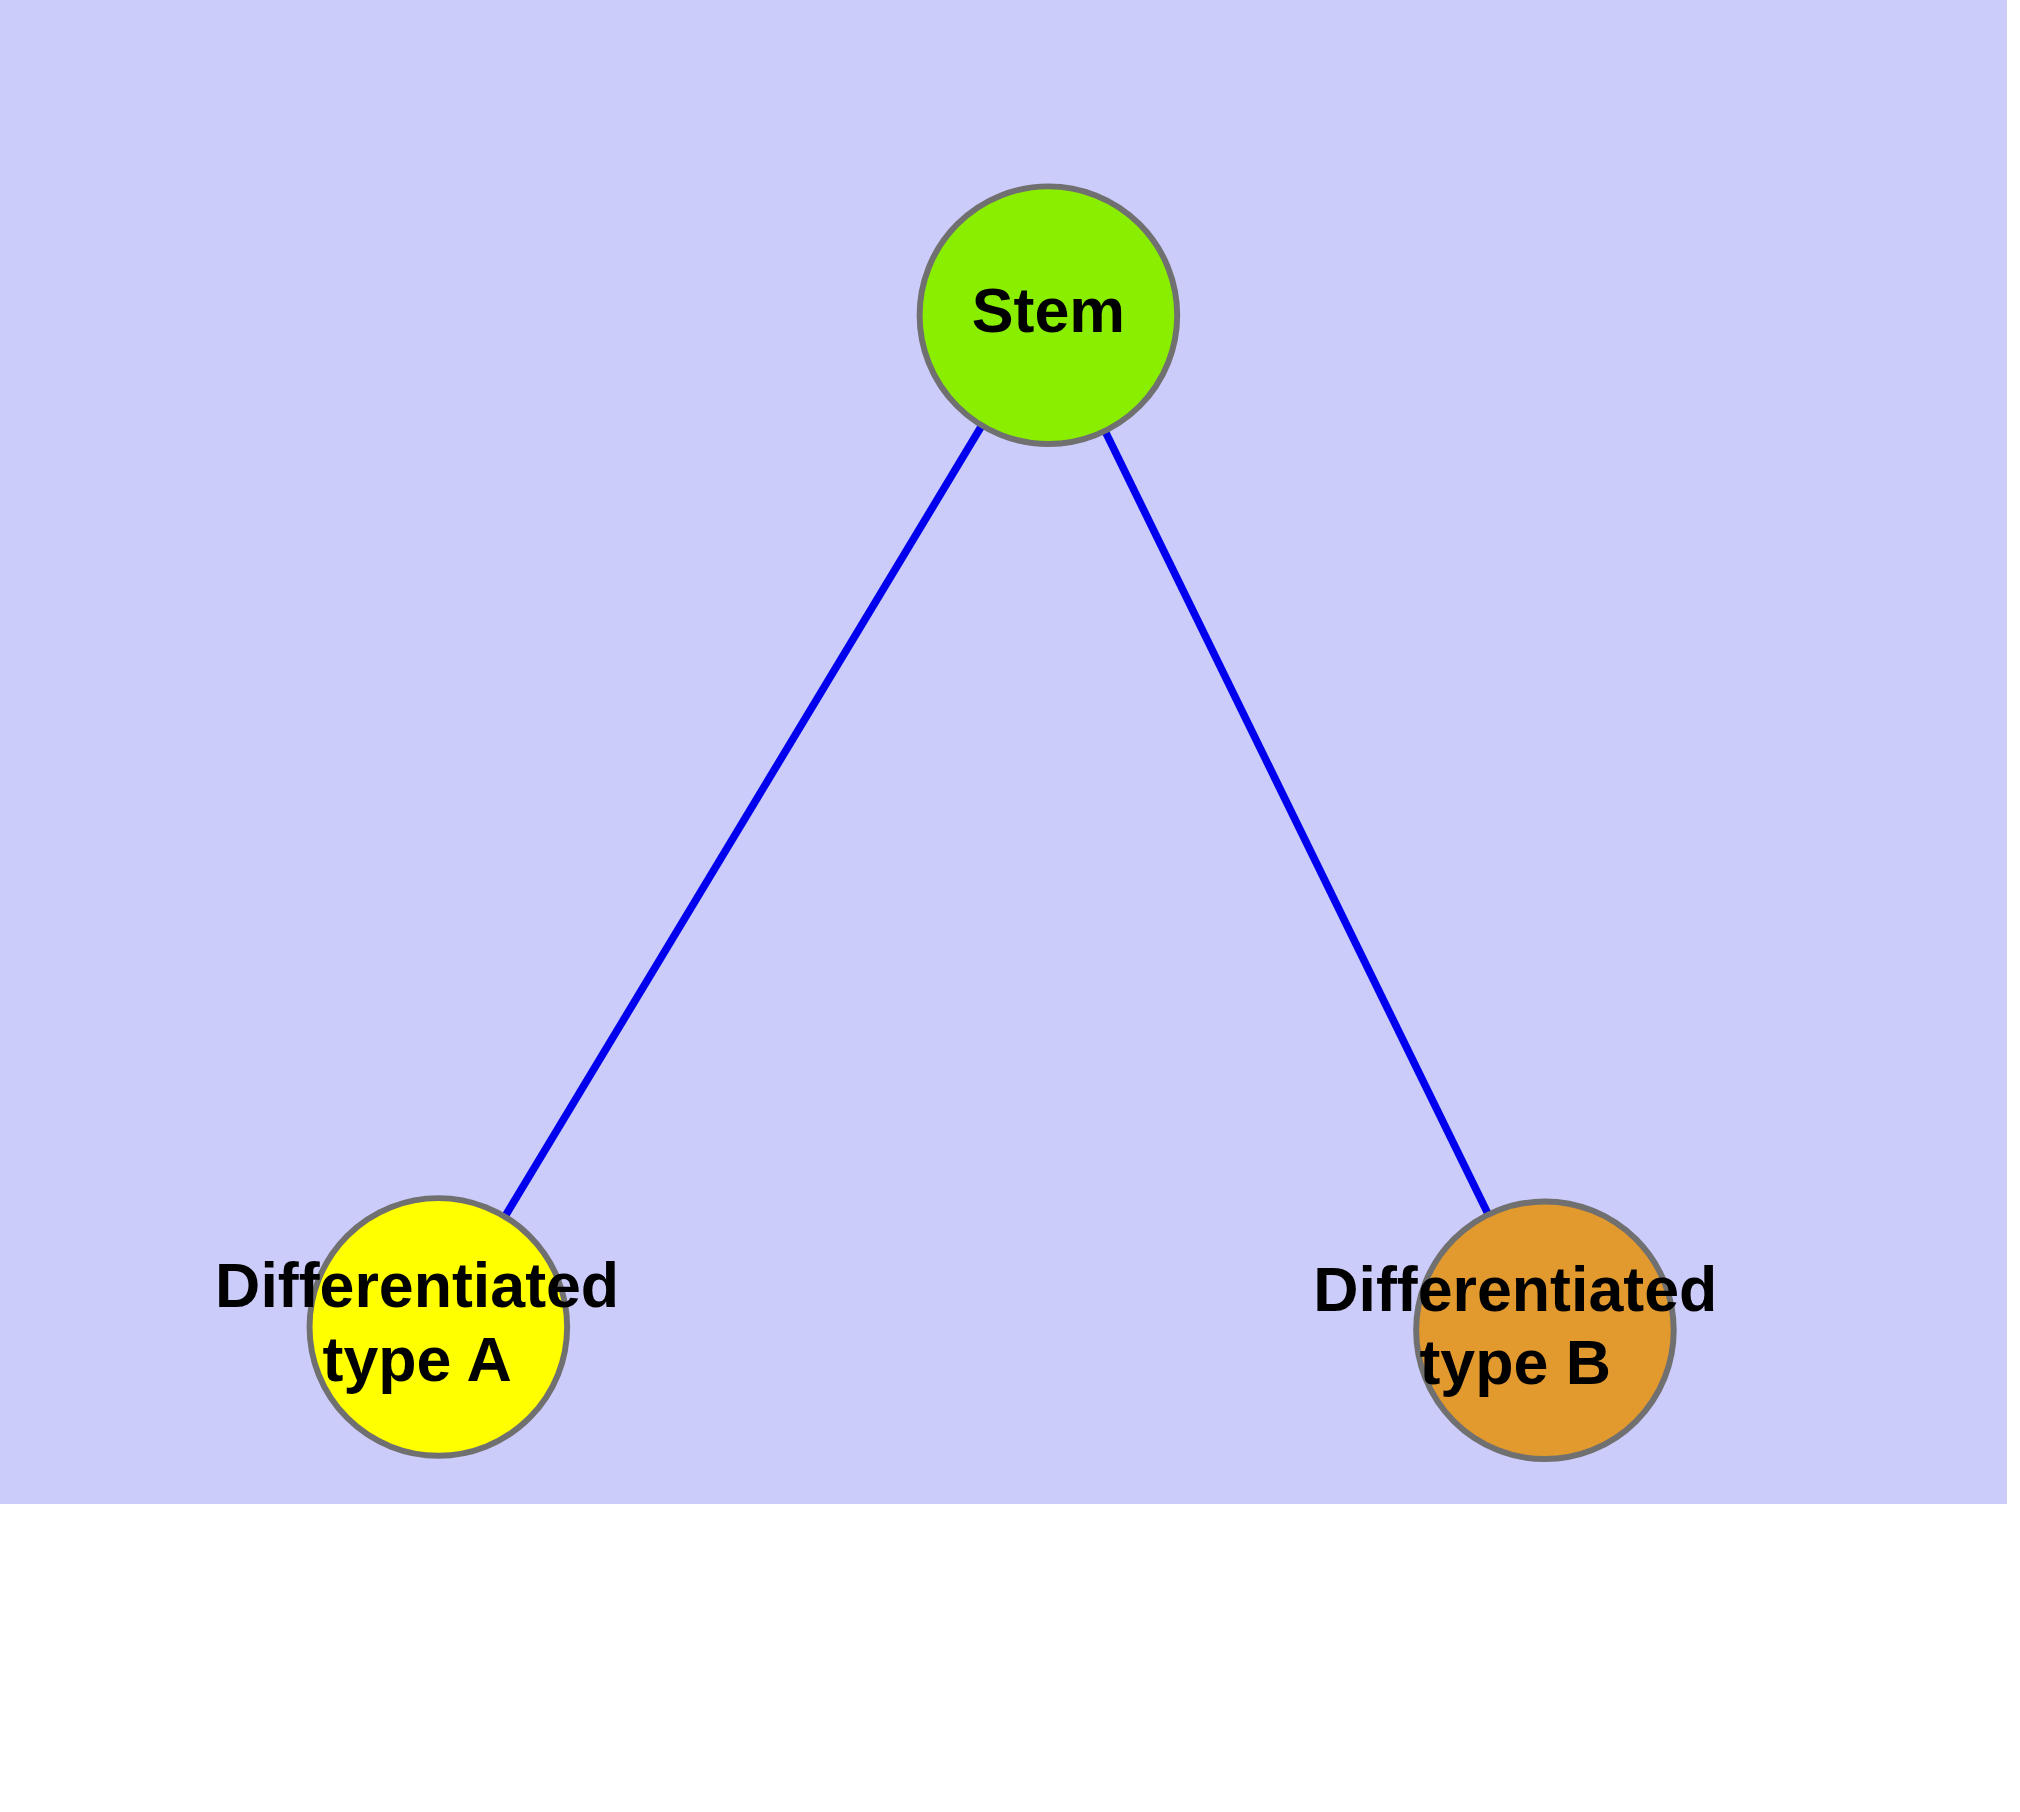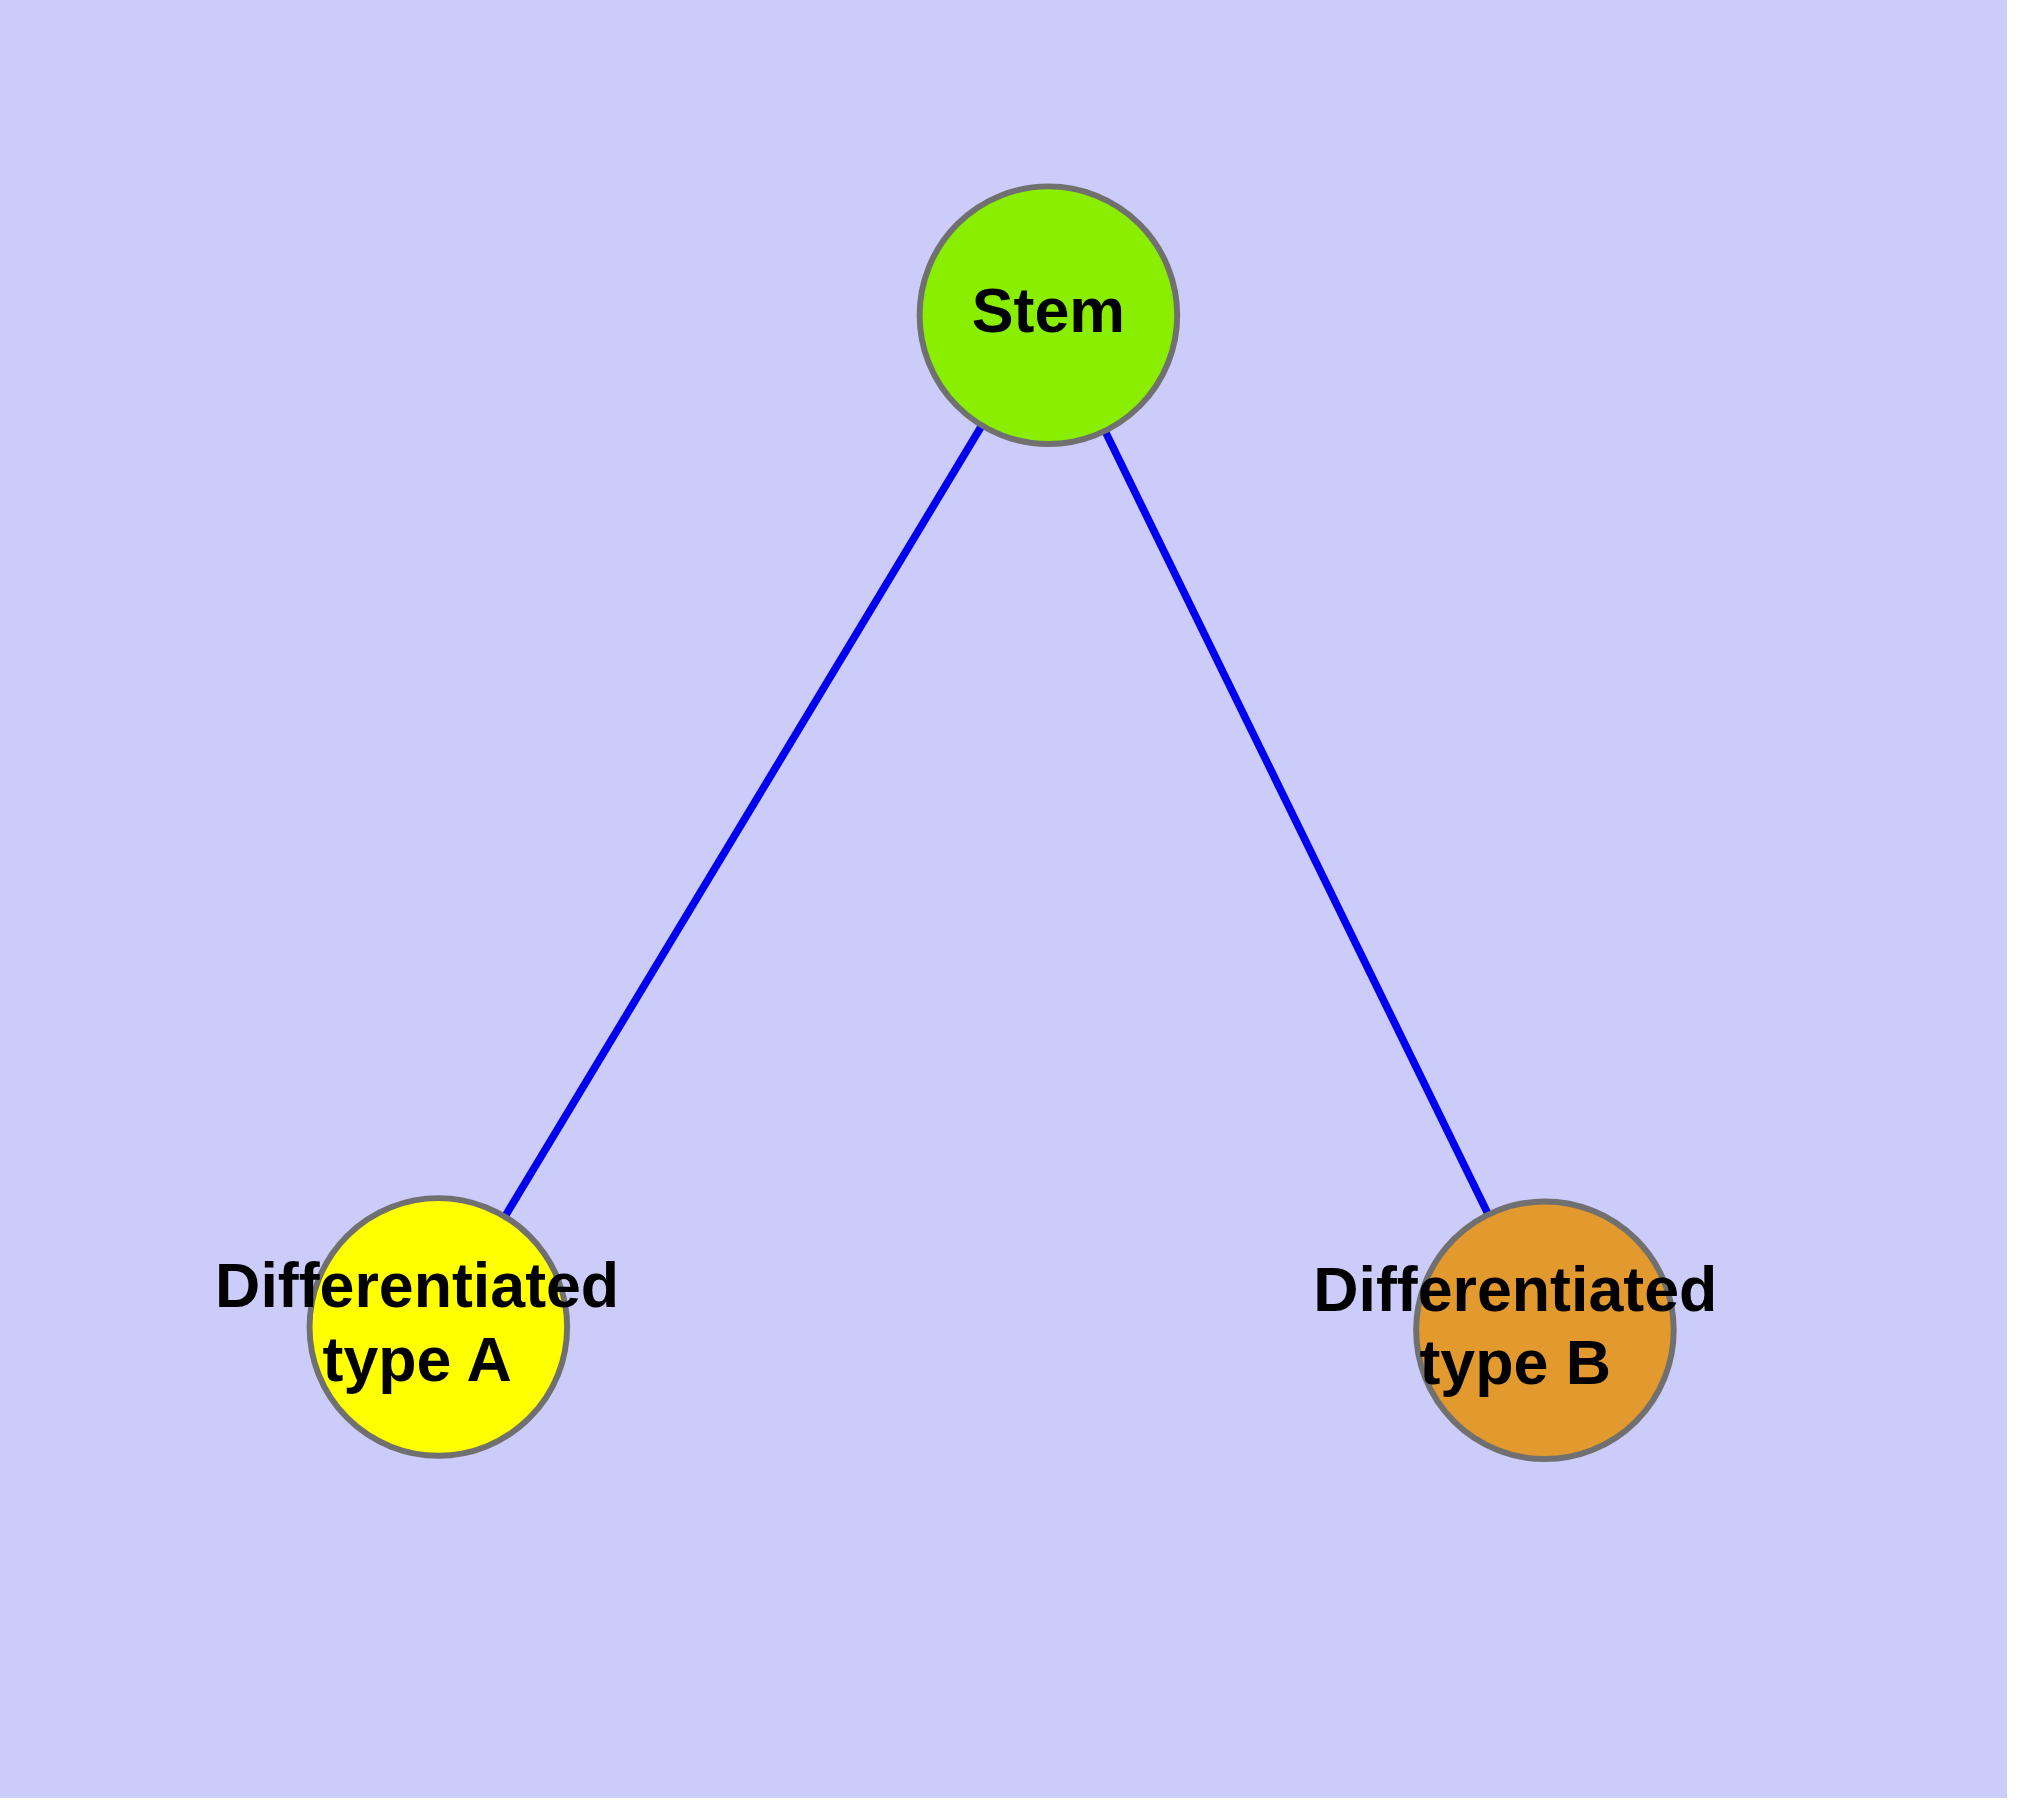--- a/index.html
+++ b/index.html
@@ -17,21 +17,21 @@
     position: relative;
     width: 2021px;
     height: 1812px;
     background: #ffffff;
   }
   #graph-plot {
     position: absolute;
     left: 0;
     top: 0;
     width: 2007px;
-    height: 1798px;
+    height: 1504px;
     background: #ccccfa;
   }
   #graph-svg {
     position: absolute;
     left: 0;
     top: 0;
     width: 2007px;
     height: 1798px;
     display: block;
   }

